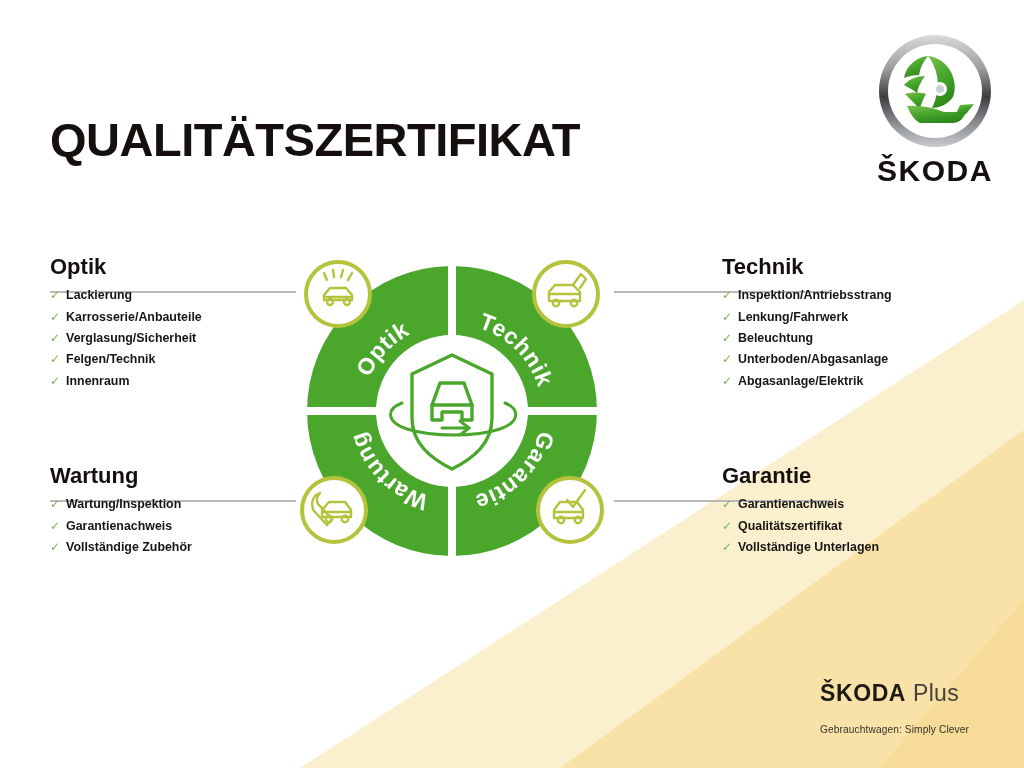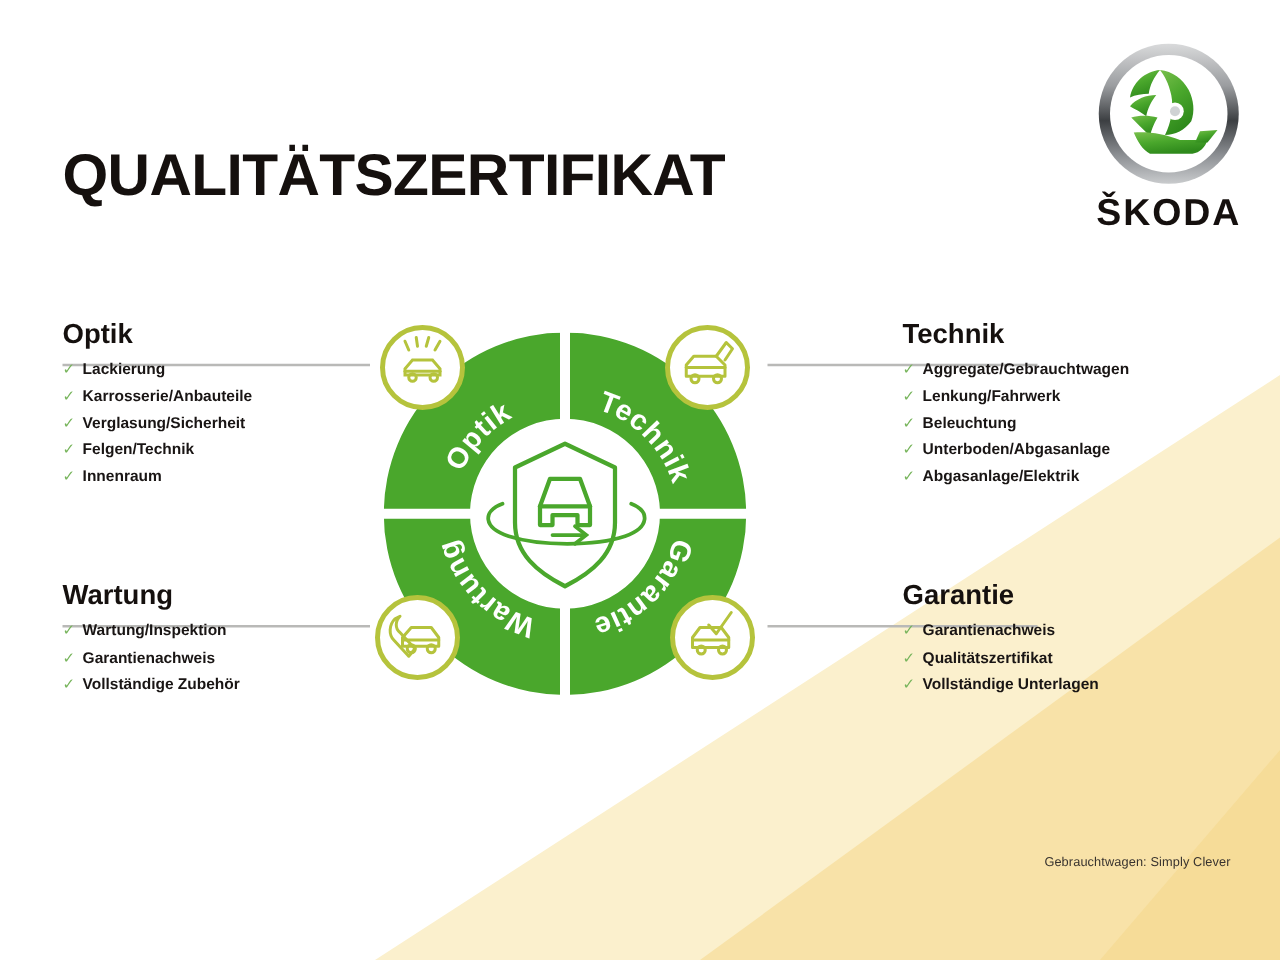--- a/index.html
+++ b/index.html
@@ -152,26 +152,25 @@
     color: #1d1916;
   }
   #footer-brand .fb-plus {
     font-size: 23px;
     font-weight: normal;
     letter-spacing: 0.3px;
     color: #44403c;
     margin-left: 7px;
   }
   #footer-brand .fb-tag {
-    margin-top: 3px;
+    margin-top: 19px;
     font-size: 10.2px;
     color: #37322e;
     letter-spacing: 0.1px;
     white-space: nowrap;
-    text-align: center;
   }
 </style>
 </head>
 <body>
 
 <div id="page">
 
   <svg id="bg-shapes" viewBox="0 0 1024 768">
     <polygon points="1024,300 1024,768 300,768" fill="#fbf0cd"></polygon>
     <polygon points="1024,430 1024,768 560,768" fill="#f8e2a8"></polygon>
@@ -260,21 +259,21 @@
           <span>Vollständige Zubehör</span>
         </li>
     </ul>
   </div>
 
   <div class="section" id="section-technik">
     <div class="sec-title">Technik</div>
     <ul>
       <li>
           <span class="tick">✓</span>
-          <span>Aggregate/Gebrauchtwagen</span>
+          <span>Inspektion/Antriebsstrang</span>
         </li>
       <li>
           <span class="tick">✓</span>
           <span>Lenkung/Fahrwerk</span>
         </li>
       <li>
           <span class="tick">✓</span>
           <span>Beleuchtung</span>
         </li>
       <li>
@@ -396,16 +395,19 @@
           <path d="M268 270 L297 270"></path>
           <circle cx="275" cy="278" r="3.2"></circle>
           <circle cx="292" cy="278" r="3.2"></circle>
           <path d="M281 258 L287 265 L299 248"></path>
         </g>
       </g>
     </g>
   </svg>
 
   <div id="footer-brand">
+    <div class="fb-line1">
+      <span class="fb-skoda">ŠKODA</span><span class="fb-plus">Plus</span>
+    </div>
     <div class="fb-tag">Gebrauchtwagen: Simply Clever</div>
   </div>
 
 </div>
 
 </body></html>

